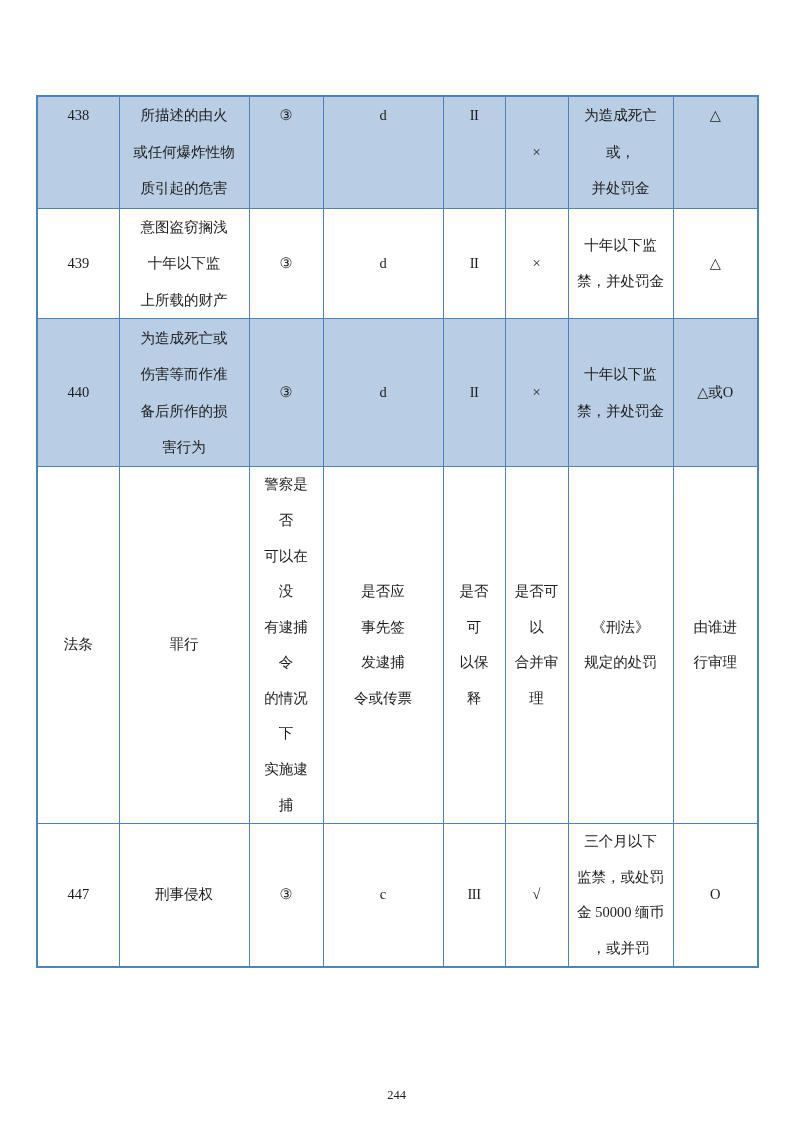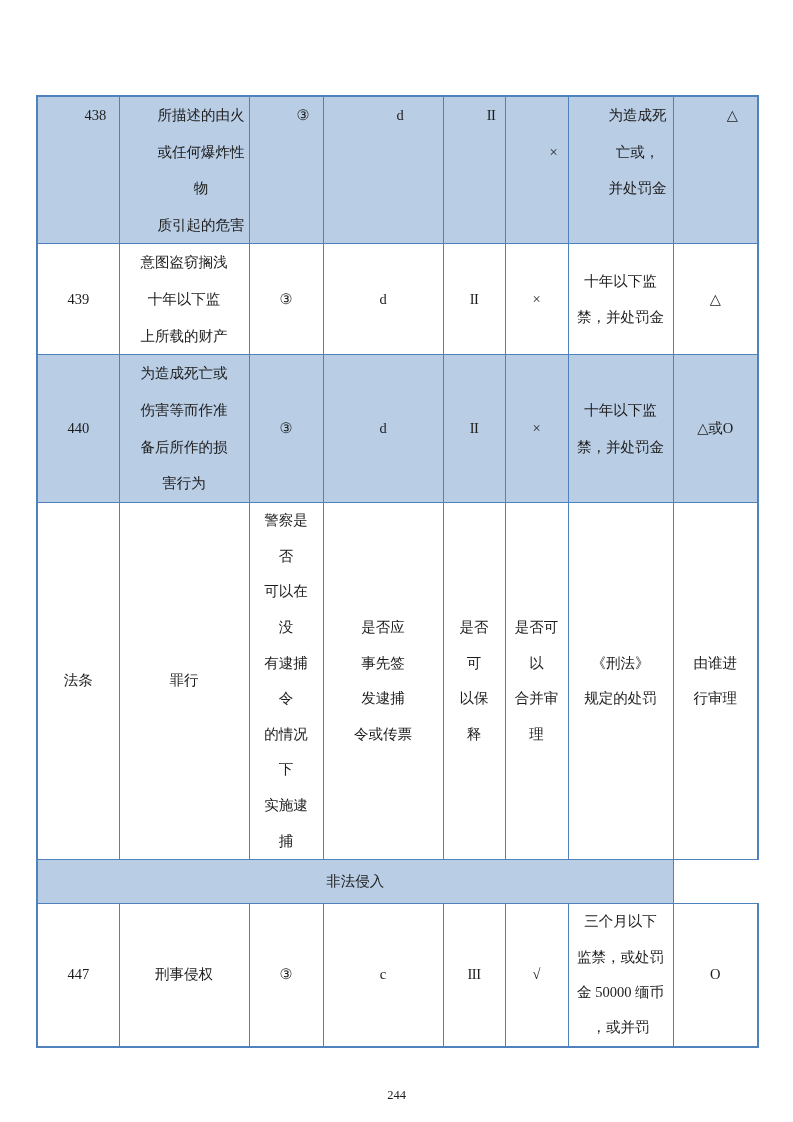--- a/index.html
+++ b/index.html
@@ -49,21 +49,21 @@
   tr.r439 { height: 110px; }
   tr.r440 { height: 148px; }
   tr.header-row { height: 357px; }
   tr.section-row { height: 44px; }
   tr.r447 { height: 143px; }
 
   tr.header-row td { line-height: 35.6px; }
   tr.r447 td { line-height: 35.4px; }
 
   
-  tr.r438 td { vertical-align: top; padding-left: 36px; }
+  tr.r438 td { vertical-align: top; }
   tr.r438 td.drop-one-line { padding-top: 37px; }
 
   .roman { letter-spacing: -0.5px; margin-top: 45px; }
 
   .page-footer {
     position: absolute;
     top: 1087px;
     left: 0;
     width: 100%;
     text-align: center;
@@ -157,24 +157,20 @@
       <td>是否可
 以
 合并审
 理</td>
       <td>《刑法》
 规定的处罚</td>
       <td>由谁进
 行审理</td>
     </tr>
 
-    <tr class="section-row">
-      <td class="section-cell" colspan="7">非法侵入</td>
-      <td class="section-tail"></td>
-    </tr>
 
     <tr class="r447 last-row">
       <td>447</td>
       <td>刑事侵权</td>
       <td>③</td>
       <td>c</td>
       <td class="roman">III</td>
       <td>√</td>
       <td>三个月以下
 监禁，或处罚

